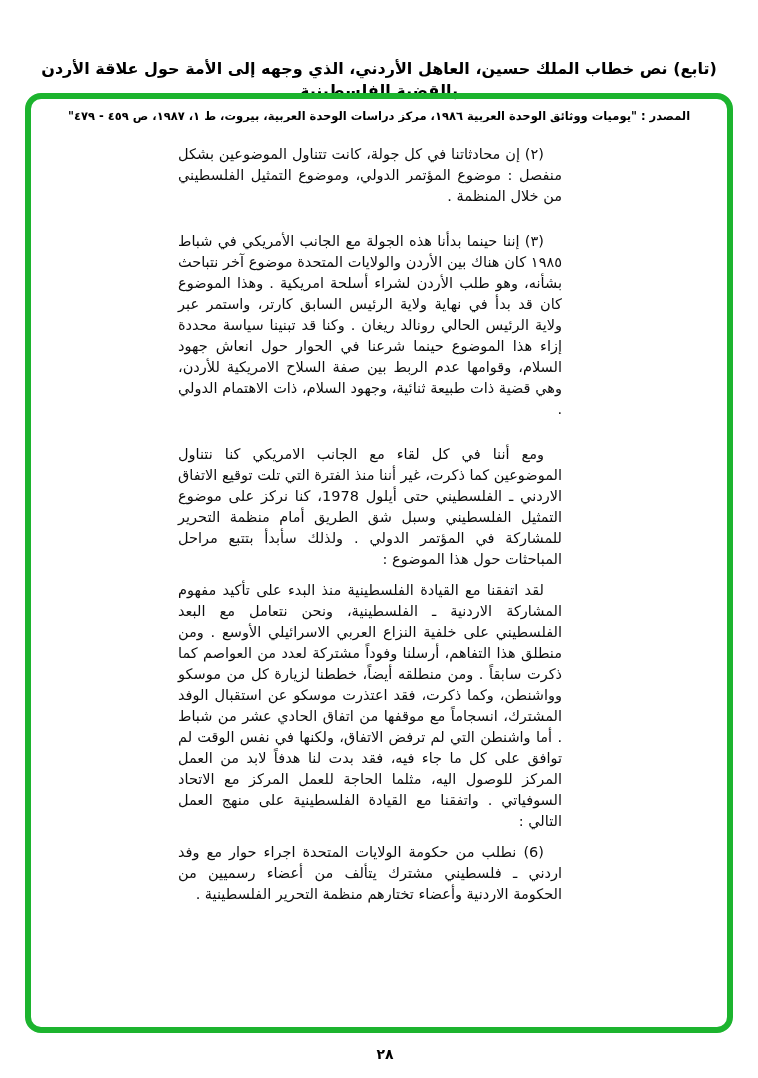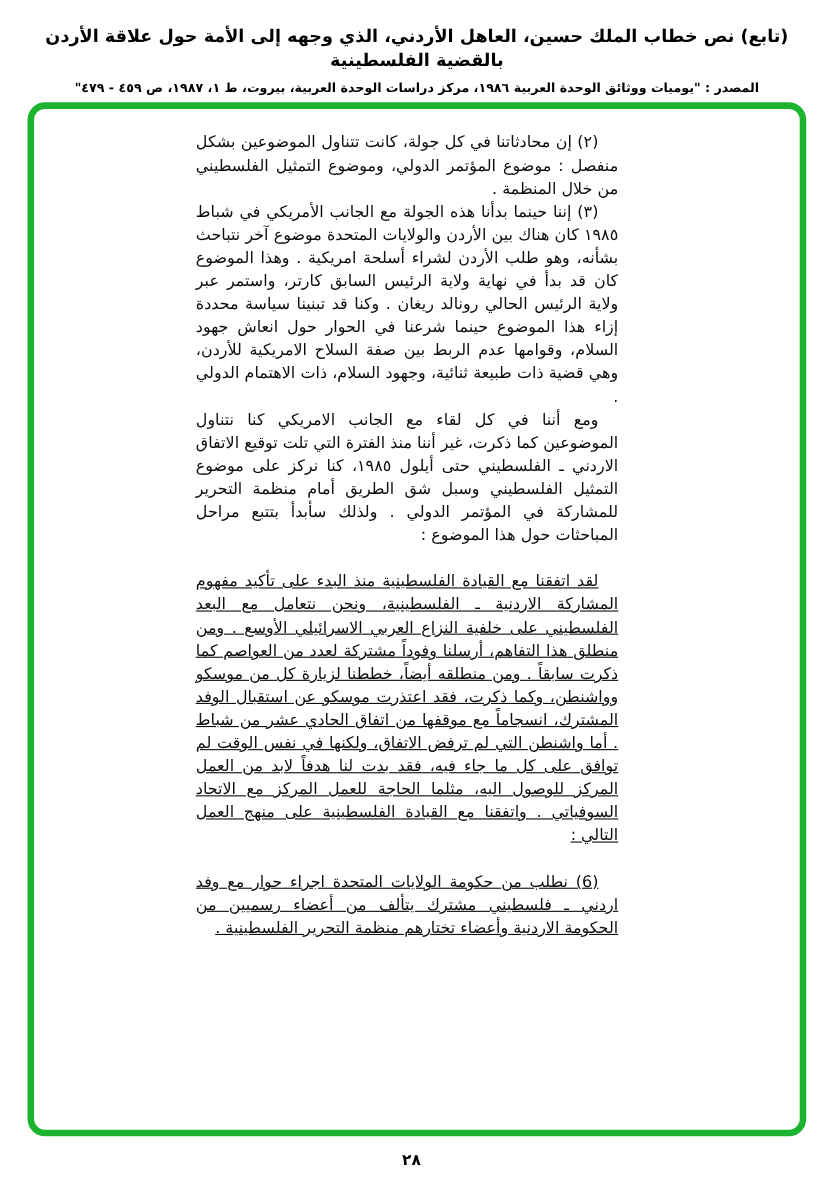--- a/index.html
+++ b/index.html
@@ -24,20 +24,21 @@
     text-align: center;
     direction: rtl;
   }
   .doc-title {
     font-size: 16px;
     font-weight: 700;
     color: #000000;
     letter-spacing: 0px;
     line-height: 22px;
     padding: 0 30px;
+    margin-top: 36px;
   }
   .doc-source {
     margin-top: 7px;
     font-size: 11.5px;
     font-weight: 700;
     color: #000000;
   }
   .content-frame {
     position: absolute;
     left: 25px;
@@ -59,28 +60,28 @@
     font-size: 14.5px;
     line-height: 21px;
     color: #0d0d0d;
   }
   .para {
     margin: 0;
     padding: 0;
   }
   .para.indent {
     text-indent: 18px;
+    margin-top: 24px;
   }
   .para.gap-before {
-    margin-top: 21px;
-    text-decoration: underline;
+    margin-top: 10px;
   }
   .footer {
     position: absolute;
-    left: 7px;
+    left: 18px;
     top: 1044px;
     width: 734px; 
     text-align: center;
   }
   .page-number {
     font-size: 14px;
     font-weight: 700;
     color: #000000;
     direction: rtl;
   }
@@ -93,21 +94,21 @@
   <div class="header">
     <div class="doc-title">(تابع) نص خطاب الملك حسين، العاهل الأردني، الذي وجهه إلى الأمة حول علاقة الأردن بالقضية الفلسطينية</div>
     <div class="doc-source">المصدر :  "يوميات ووثائق الوحدة العربية ١٩٨٦، مركز دراسات الوحدة العربية، بيروت، ط ١، ١٩٨٧، ص ٤٥٩ - ٤٧٩"</div>
   </div>
 
   <div class="content-frame"></div>
 
   <div class="body-text">
     <p class="para indent">(٢) إن محادثاتنا في كل جولة، كانت تتناول الموضوعين بشكل منفصل :  موضوع المؤتمر الدولي، وموضوع التمثيل الفلسطيني من خلال المنظمة .</p>
     <p class="para indent">(٣) إننا حينما بدأنا هذه الجولة مع الجانب الأمريكي في شباط ١٩٨٥ كان هناك بين الأردن والولايات المتحدة موضوع آخر نتباحث بشأنه، وهو طلب الأردن لشراء أسلحة امريكية . وهذا الموضوع كان قد بدأ في نهاية ولاية الرئيس السابق كارتر، واستمر عبر ولاية الرئيس الحالي رونالد ريغان . وكنا قد تبنينا سياسة محددة إزاء هذا الموضوع حينما شرعنا في الحوار حول انعاش جهود السلام، وقوامها عدم الربط بين صفة السلاح الامريكية للأردن، وهي قضية ذات طبيعة ثنائية، وجهود السلام، ذات الاهتمام الدولي .</p>
-    <p class="para indent">ومع أننا في كل لقاء مع الجانب الامريكي كنا نتناول الموضوعين كما ذكرت، غير أننا منذ الفترة التي تلت توقيع الاتفاق الاردني ـ الفلسطيني حتى أيلول ١٩٨٥، كنا نركز على موضوع التمثيل الفلسطيني وسبل شق الطريق أمام منظمة التحرير للمشاركة في المؤتمر الدولي . ولذلك سأبدأ بتتبع مراحل المباحثات حول هذا الموضوع :</p>
+    <p class="para indent">ومع أننا في كل لقاء مع الجانب الامريكي كنا نتناول الموضوعين كما ذكرت، غير أننا منذ الفترة التي تلت توقيع الاتفاق الاردني ـ الفلسطيني حتى أيلول 1978، كنا نركز على موضوع التمثيل الفلسطيني وسبل شق الطريق أمام منظمة التحرير للمشاركة في المؤتمر الدولي . ولذلك سأبدأ بتتبع مراحل المباحثات حول هذا الموضوع :</p>
     <p class="para indent gap-before">لقد اتفقنا مع القيادة الفلسطينية منذ البدء على تأكيد مفهوم المشاركة الاردنية ـ الفلسطينية، ونحن نتعامل مع البعد الفلسطيني على خلفية النزاع العربي الاسرائيلي الأوسع . ومن منطلق هذا التفاهم، أرسلنا وفوداً مشتركة لعدد من العواصم كما ذكرت سابقاً . ومن منطلقه أيضاً، خططنا لزيارة كل من موسكو وواشنطن، وكما ذكرت، فقد اعتذرت موسكو عن استقبال الوفد المشترك، انسجاماً مع موقفها من اتفاق الحادي عشر من شباط . أما واشنطن التي لم ترفض الاتفاق، ولكنها في نفس الوقت لم توافق على كل ما جاء فيه، فقد بدت لنا هدفاً لابد من العمل المركز للوصول اليه، مثلما الحاجة للعمل المركز مع الاتحاد السوفياتي . واتفقنا مع القيادة الفلسطينية على منهج العمل التالي :</p>
     <p class="para indent gap-before">(6) نطلب من حكومة الولايات المتحدة اجراء حوار مع وفد اردني ـ فلسطيني مشترك يتألف من أعضاء رسميين من الحكومة الاردنية وأعضاء تختارهم منظمة التحرير الفلسطينية .</p>
   </div>
 
   <div class="footer">
     <span class="page-number">٢٨</span>
   </div>
 
 </div>
 

